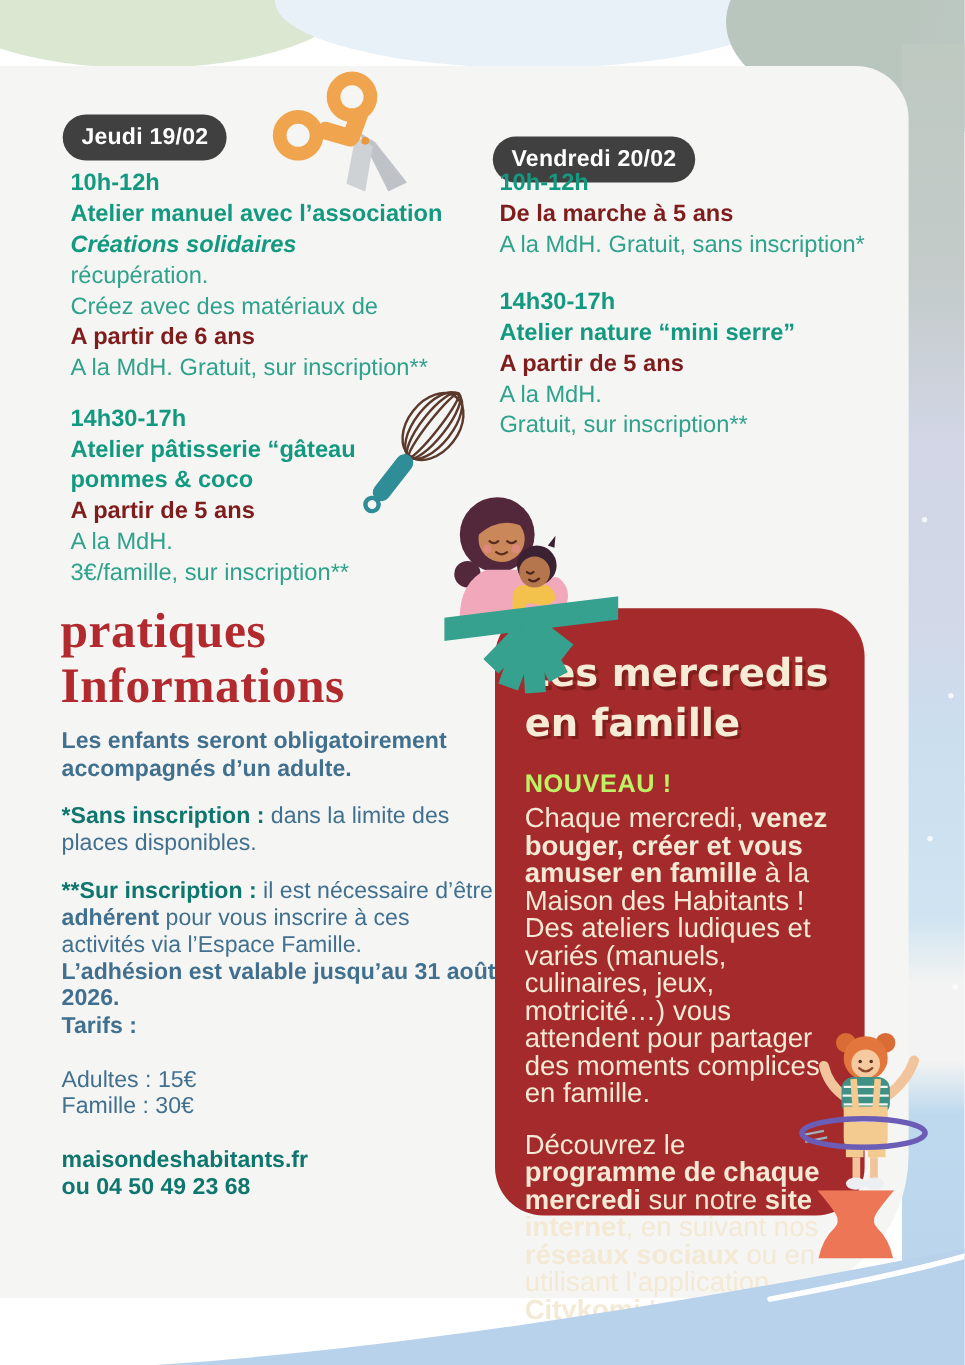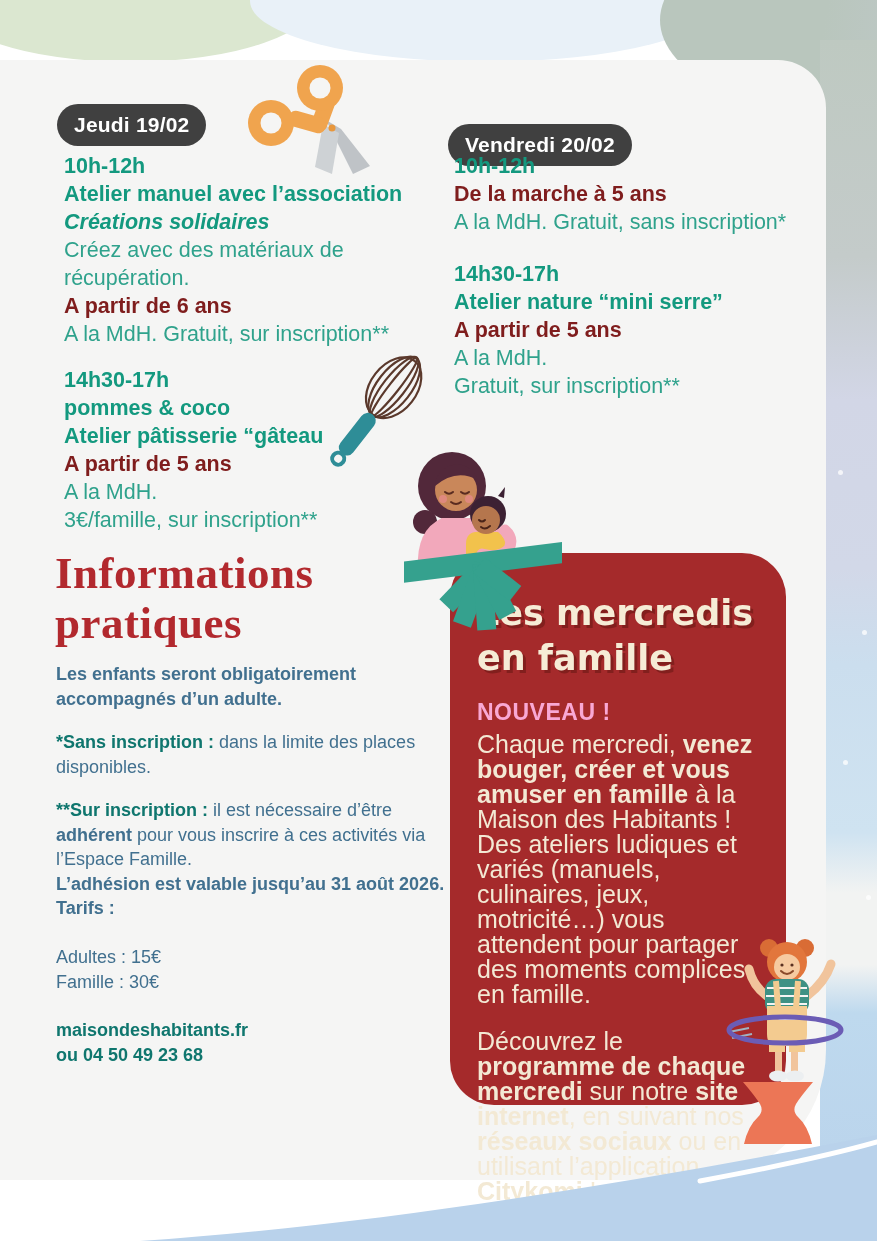--- a/index.html
+++ b/index.html
@@ -48,39 +48,39 @@
   .t-desc,.t-info{color:#2fa28c;}
   .t-age{color:#7f1d1d;font-weight:700;}
 
   
   .info-heading{
     left:55px;top:548px;z-index:3;
     font-family:"Liberation Serif", serif;font-weight:700;
     font-size:45px;line-height:50px;color:#b2292e;letter-spacing:.5px;
   }
   .practical{left:56px;top:662px;width:395px;z-index:3;color:#41708f;}
-  .prac{font-size:18px;line-height:24.5px;}
+  .prac{font-size:21px;line-height:24.5px;}
   .practical p{margin:0 0 19px 0;}
   .bold{font-weight:700;}
   .red{color:#0f766e;}
   .slate{color:#41708f;}
   .contact{margin-top:24px;font-weight:700;}
 
   
   .red-card{
     left:450px;top:553px;width:336px;height:552px;background:#a52a2b;
     border-radius:44px;z-index:4;box-sizing:border-box;
     padding:38px 24px 0 27px;color:#f3e9d4;
   }
   .red-card-title{
     font-family:"DejaVu Sans", sans-serif;font-weight:800;
     font-size:35px;line-height:45px;color:#f6ecd6;
     text-shadow:3px 3px 0 rgba(88,18,14,.45);
   }
-  .nouveau{margin-top:18px;font-weight:700;font-size:23px;letter-spacing:.5px;color:#f9a8d4;}
+  .nouveau{margin-top:18px;font-weight:700;font-size:23px;letter-spacing:.5px;color:#bef264;}
   .card-body{font-size:25px;line-height:25px;margin-top:6px;}
   .card-body .bold{font-weight:700;}
   .card-p2{margin-top:22px;}
 
   
   .scissors{left:238px;top:62px;z-index:3;}
   .whisk{left:318px;top:334px;z-index:3;}
   .mother{left:408px;top:446px;z-index:5;}
   .starburst{left:404px;top:520px;z-index:6;}
   .hula-girl{left:723px;top:936px;z-index:7;}
@@ -129,29 +129,29 @@
       <rect x="51" y="82" width="16" height="50" rx="8" fill="#2e8d97"></rect>
       <circle cx="59" cy="138" r="6" fill="none" stroke="#2e8d97" stroke-width="4"></circle>
     </g>
   </svg>
 
   <div class="col col-left">
     <div class="event">
       <div class="sched t-time">10h-12h</div>
       <div class="sched t-title">Atelier manuel avec l’association</div>
       <div class="sched t-italic">Créations solidaires</div>
+      <div class="sched t-desc">récupération.</div>
       <div class="sched t-desc">Créez avec des matériaux de</div>
-      <div class="sched t-desc">récupération.</div>
       <div class="sched t-age">A partir de 6 ans</div>
       <div class="sched t-info">A la MdH. Gratuit, sur inscription**</div>
     </div>
     <div class="event">
       <div class="sched t-time">14h30-17h</div>
+      <div class="sched t-title">Atelier pâtisserie “gâteau</div>
       <div class="sched t-title">pommes &amp; coco</div>
-      <div class="sched t-title">Atelier pâtisserie “gâteau</div>
       <div class="sched t-age">A partir de 5 ans</div>
       <div class="sched t-info">A la MdH.</div>
       <div class="sched t-info">3€/famille, sur inscription**</div>
     </div>
   </div>
 
   <div class="col col-right">
     <div class="event" style="margin-bottom:24px;">
       <div class="sched t-time">10h-12h</div>
       <div class="sched t-age">De la marche à 5 ans</div>
@@ -160,22 +160,22 @@
     <div class="event">
       <div class="sched t-time">14h30-17h</div>
       <div class="sched t-title">Atelier nature “mini serre”</div>
       <div class="sched t-age">A partir de 5 ans</div>
       <div class="sched t-info">A la MdH.</div>
       <div class="sched t-info">Gratuit, sur inscription**</div>
     </div>
   </div>
 
   <div class="abs info-heading">
+    <div>pratiques</div>
     <div>Informations</div>
-    <div>pratiques</div>
   </div>
 
   <div class="abs practical prac">
     <p class="bold slate">
       <span>Les enfants seront obligatoirement</span><br>
       <span>accompagnés d’un adulte.</span>
     </p>
     <p>
       <span class="red bold">*Sans inscription :</span><span> dans la limite des places disponibles.</span>
     </p>

